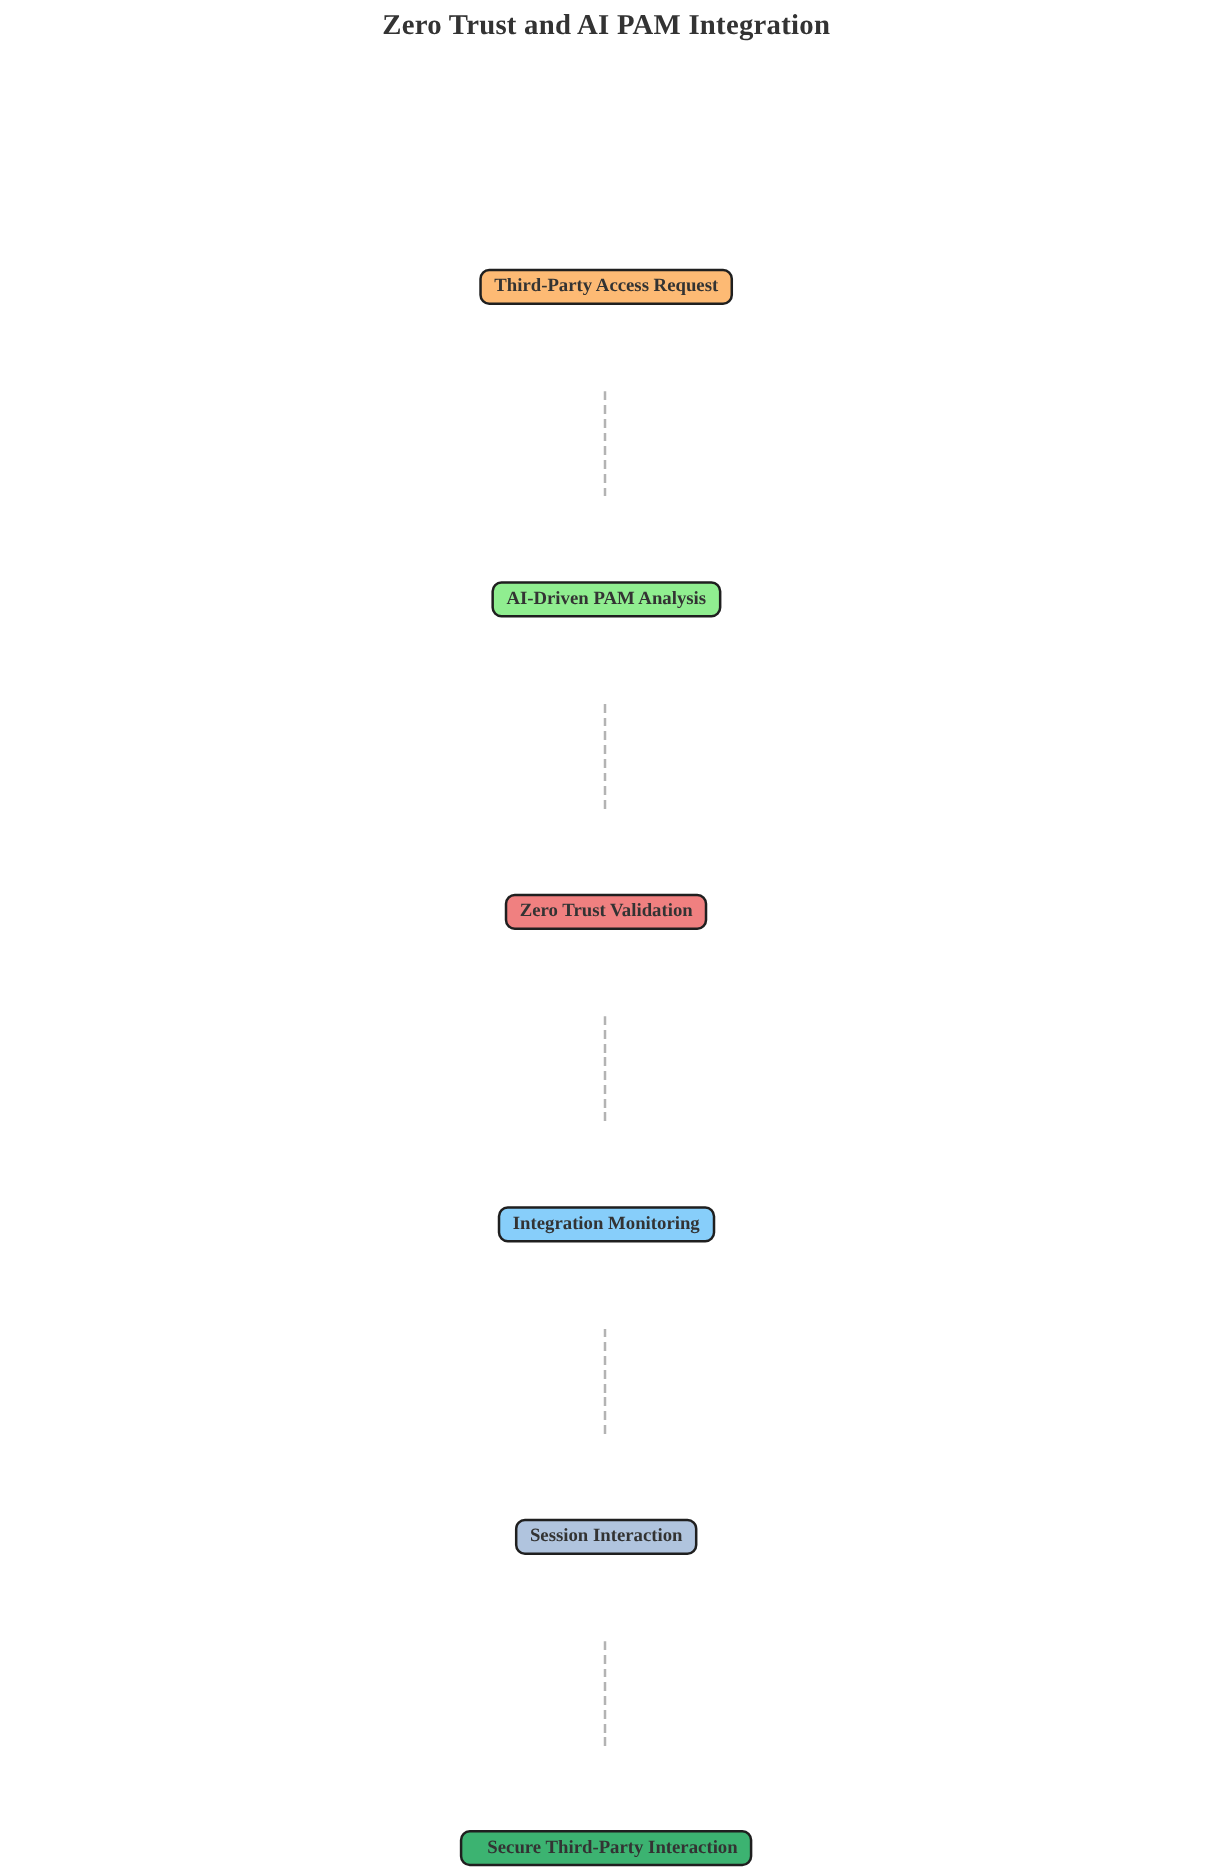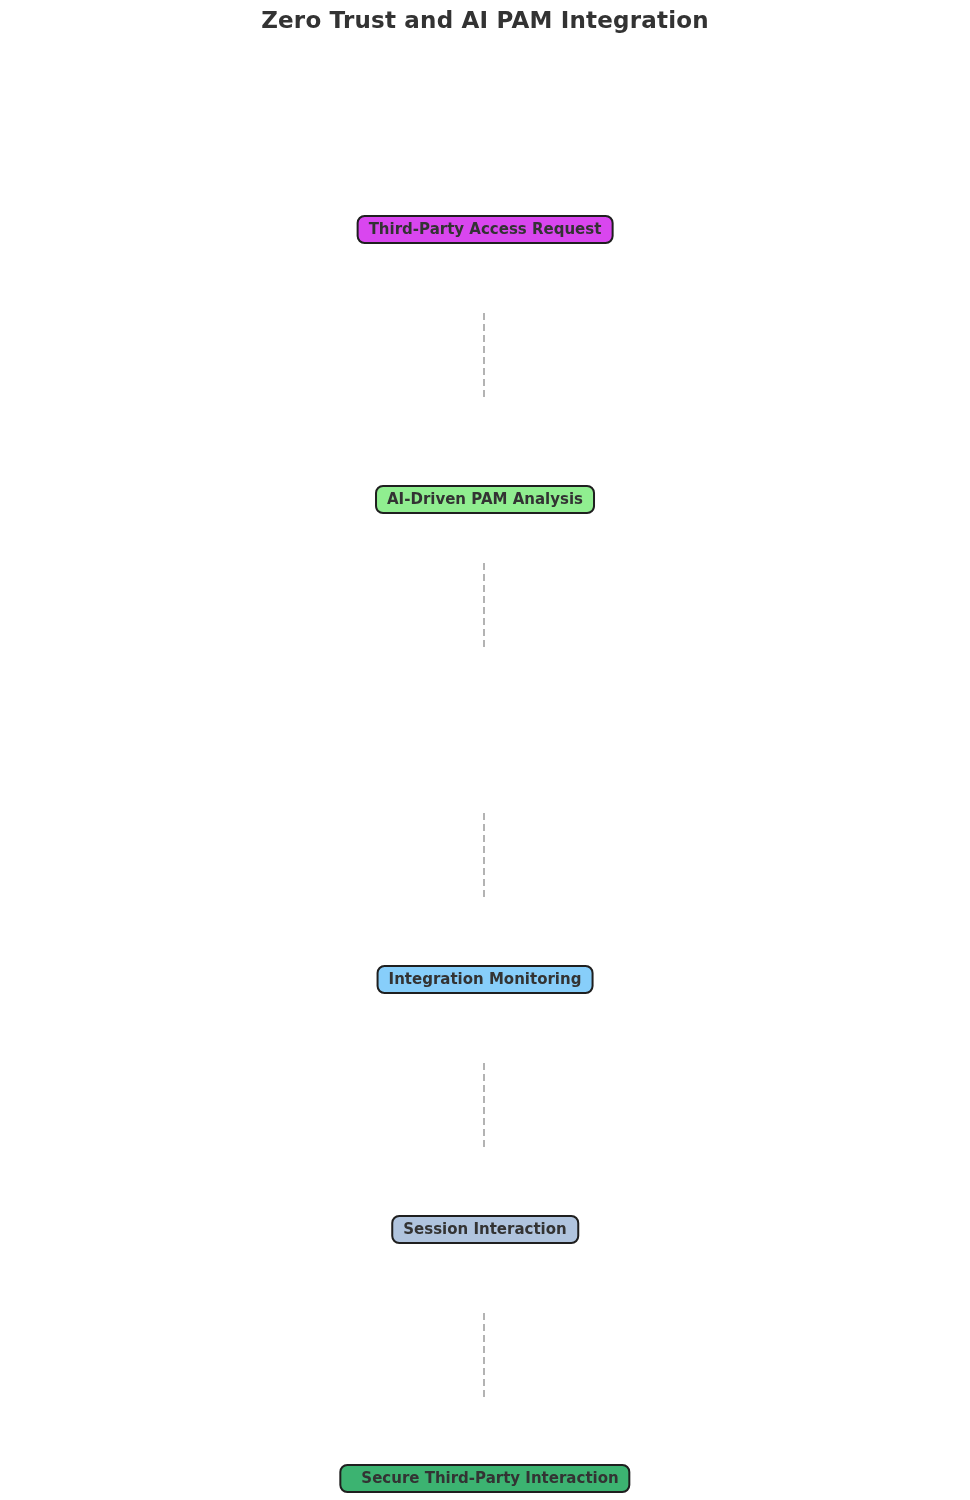--- a/index.html
+++ b/index.html
@@ -7,20 +7,21 @@
     padding: 0;
     background: #ffffff;
     font-family: "DejaVu Sans", "Liberation Sans", sans-serif;
   }
   .canvas {
     position: relative;
     width: 970px;
     height: 1500px;
     background: var(--bg-color, #ffffff);
     overflow: hidden;
+    font-family: Liberation Serif, serif;
   }
   .diagram-title {
     position: absolute;
     top: 7px;
     left: 485px;
     transform: translateX(-50%);
     font-size: 23px;
     font-weight: bold;
     color: var(--text-color, #333333);
     white-space: nowrap;
@@ -35,21 +36,21 @@
     border-radius: 8px;
     font-size: 15px;
     font-weight: bold;
     line-height: 19px;
     color: var(--text-color, #333333);
     white-space: nowrap;
     box-sizing: border-box;
     text-align: center;
   }
   .node-1 { top: 215px; }
-  .node-2 { top: 485px; }
+  .node-2 { top: 465px; }
   .node-3 { top: 715px; }
   .node-4 { top: 965px; }
   .node-5 { top: 1215px; }
   .node-6 { top: 1464px; }
   .connector {
     position: absolute;
     left: 483px;
     width: 2px;
     height: 85px;
     background: repeating-linear-gradient(
@@ -66,28 +67,29 @@
   .conn-4 { top: 1063px; }
   .conn-5 { top: 1313px; }
 </style>
 </head>
 <body>
 
 <div class="canvas">
 
   <div class="diagram-title">Zero Trust and AI PAM Integration</div>
 
-  <div class="flow-node node-1" style="background: #d946ef;">Third-Party Access Request</div>
+  <div class="flow-node node-1" style="background: #fdba74;">Third-Party Access Request</div>
 
   <div class="connector conn-1"></div>
 
   <div class="flow-node node-2" style="background: rgb(144, 238, 144);">AI-Driven PAM Analysis</div>
 
   <div class="connector conn-2"></div>
 
+  <div class="flow-node node-3" style="background: rgb(240, 128, 128);">Zero Trust Validation</div>
 
   <div class="connector conn-3"></div>
 
   <div class="flow-node node-4" style="background: rgb(135, 206, 250);">Integration Monitoring</div>
 
   <div class="connector conn-4"></div>
 
   <div class="flow-node node-5" style="background: rgb(176, 196, 222);">Session Interaction</div>
 
   <div class="connector conn-5"></div>

